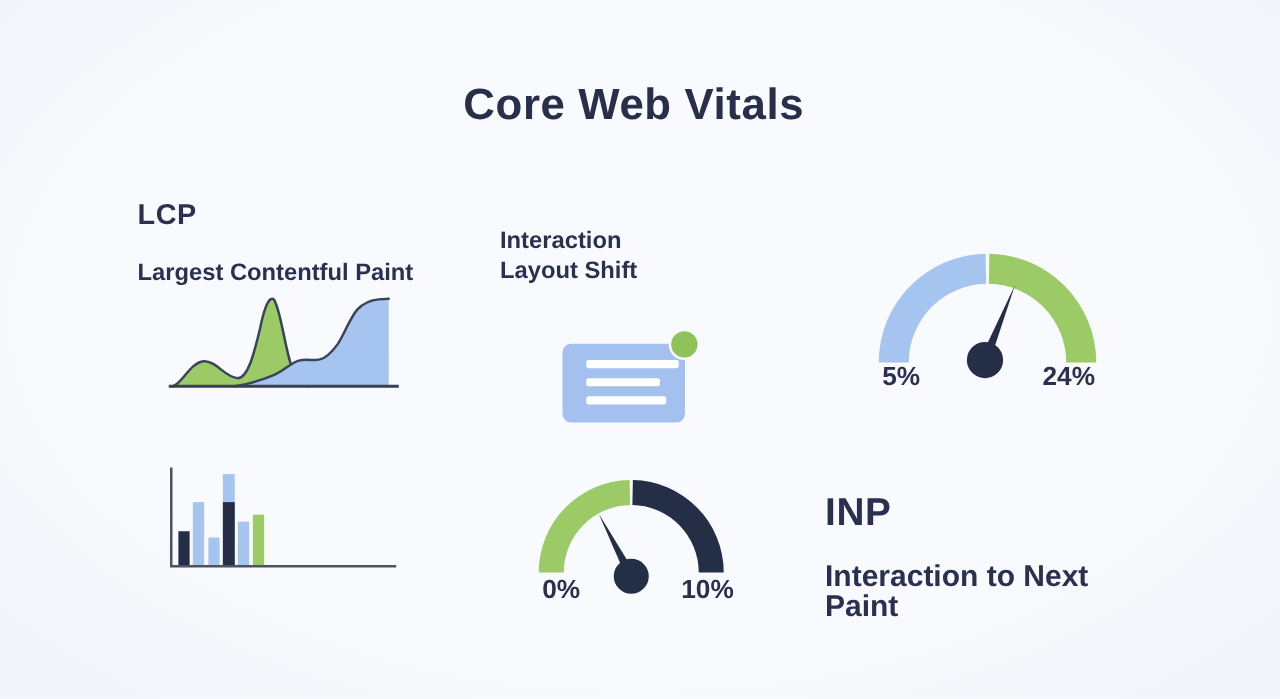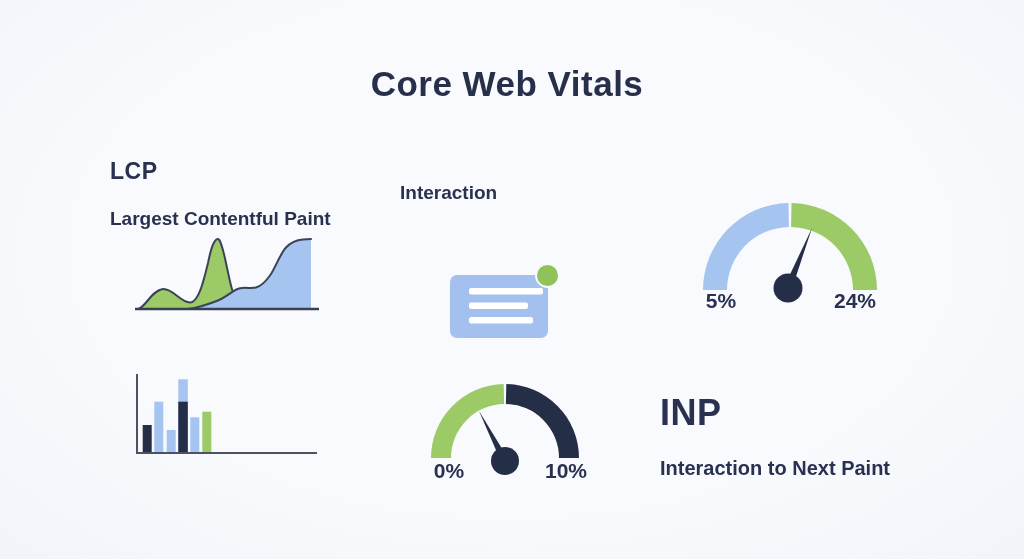--- a/index.html
+++ b/index.html
@@ -9,21 +9,21 @@
     background:radial-gradient(ellipse at 50% 45%, #f8fafd 60%, #f1f4f9 100%);
     color:#272f4b;
   }
   .title{
     position:absolute;left:0;top:64px;width:1014px;text-align:center;
     font-size:35px;font-weight:800;letter-spacing:.5px;color:#272f4b;
   }
   .block{position:absolute;text-align:left;color:#2a3150;}
   .abbr{font-size:23px;font-weight:800;letter-spacing:.5px;}
   .metric-name{font-size:19px;font-weight:700;margin-top:22px;line-height:24px;}
-  .abbr-lg{font-size:36px;font-weight:800;letter-spacing:.5px;}
+  .abbr-lg{font-size:31px;font-weight:800;letter-spacing:.5px;}
   .gauge-label{font-size:21px;font-weight:700;fill:#2a3150;}
   svg{position:absolute;display:block;}
 </style>
 </head>
 <body>
 
 <div class="stage">
 
   <div class="title">Core Web Vitals</div>
 
@@ -36,20 +36,21 @@
     <path fill="#9cca66" d="M6,81 C13,80 20,62 31,61 C41,60.5 48,74 58,74.5 C66,74.8 71,56 76,35 C80,15 84,9 87,11.5 C92,17.5 96,50 101,64.5 C105,74.5 110,79.3 115,81 Z"></path>
     <path fill="none" stroke="#3a4358" stroke-width="2" stroke-linecap="round" d="M6,81 C13,80 20,62 31,61 C41,60.5 48,74 58,74.5 C66,74.8 71,56 76,35 C80,15 84,9 87,11.5 C92,17.5 96,50 101,64.5 C105,74.5 110,79.3 115,81"></path>
     <path fill="#a6c4f0" d="M56,81 C66,79.5 76,76.5 86,72.5 C96,68.5 100,62.5 107,60.5 C114,58.7 118,61 124,59.5 C130,58 134,53 138,47.5 C143,40.5 148,26 154,19.5 C159,14.2 165,12 171,11.5 L179,11 L179,81 Z"></path>
     <path fill="none" stroke="#3a4358" stroke-width="2" stroke-linecap="round" d="M56,81 C66,79.5 76,76.5 86,72.5 C96,68.5 100,62.5 107,60.5 C114,58.7 118,61 124,59.5 C130,58 134,53 138,47.5 C143,40.5 148,26 154,19.5 C159,14.2 165,12 171,11.5 L179,11"></path>
     <line x1="3" y1="81" x2="187" y2="81" stroke="#39404f" stroke-width="2.5"></line>
   </svg>
 
   <div class="block" style="left:400px;top:159px;width:220px;">
     <div class="metric-name">
       <div>Interaction</div>
+      <div>Layout Shift</div>
     </div>
   </div>
 
   <svg style="left:435px;top:252px;" width="130" height="95" viewBox="0 0 130 95">
     <rect x="15" y="23" width="98" height="63" rx="7" fill="#a4c0ef"></rect>
     <rect x="34" y="36" width="74" height="6.5" rx="2" fill="#ffffff"></rect>
     <rect x="34" y="50.5" width="59" height="6.5" rx="2" fill="#ffffff"></rect>
     <rect x="34" y="65" width="64" height="6.5" rx="2" fill="#ffffff"></rect>
     <circle cx="112.5" cy="23.5" r="11.5" fill="#8fc258" stroke="#f7f9fc" stroke-width="2"></circle>
   </svg>
@@ -79,16 +80,16 @@
     <path fill="#9cca66" d="M11,83 A74,74 0 0 1 83.7,9 L84.1,29 A54,54 0 0 0 31,83 Z"></path>
     <path fill="#252e47" d="M86.3,9 A74,74 0 0 1 159,83 L139,83 A54,54 0 0 0 85.9,29 Z"></path>
     <polygon fill="#252e47" points="88.5,84.2 59,36 81.5,87.8"></polygon>
     <circle cx="85" cy="86" r="14" fill="#252e47"></circle>
     <text class="gauge-label" x="29" y="103" text-anchor="middle">0%</text>
     <text class="gauge-label" x="146" y="103" text-anchor="middle">10%</text>
   </svg>
 
   <div class="block" style="left:660px;top:392px;width:264px;">
     <div class="abbr-lg">INP</div>
-    <div class="metric-name" style="font-size:20px;">Interaction to Next Paint</div>
+    <div class="metric-name" style="font-size:24px;">Interaction to Next Paint</div>
   </div>
 
 </div>
 
 </body></html>

